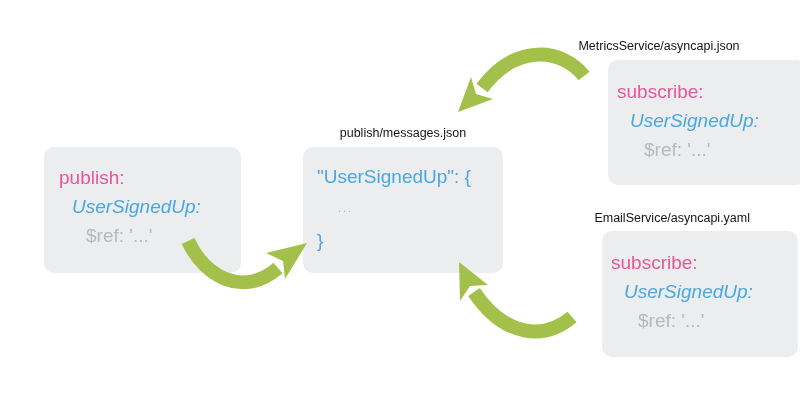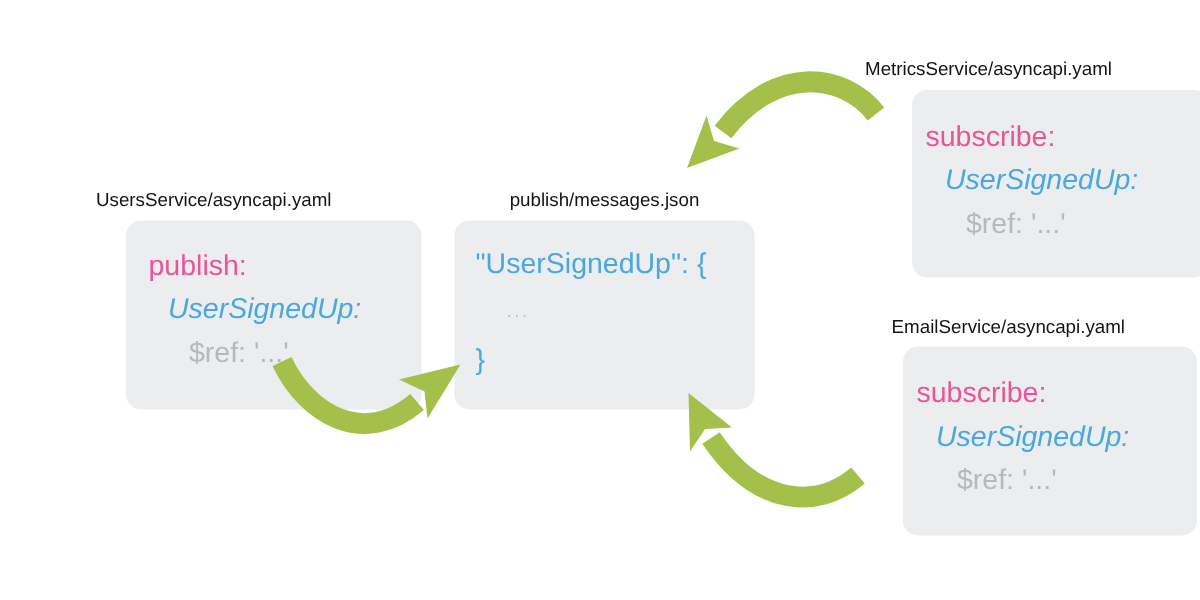--- a/index.html
+++ b/index.html
@@ -10,54 +10,53 @@
   }
   .node-title {
     position:absolute; font-size:12.5px; line-height:14px;
     color:var(--color-title,#111); text-align:center; z-index:2;
   }
   .node-box {
     position:absolute; background:var(--color-box_bg,#ebedee);
     border-radius:10px; box-sizing:border-box; z-index:1;
   }
   .node-box .line { font-size:19px; line-height:29px; white-space:pre; }
-  .pad-a { padding:16px 16px 0 15px;margin-left:40px; }
+  .pad-a { padding:16px 16px 0 15px; }
   .pad-b { padding:17px 0 0 9px;margin-left:48px; }
   .pad-c { padding:13px 0 0 14px; }
   .pad-c .line { line-height:33px; }
   .ind-1 { margin-left:13px;font-style:italic; }
   .ind-2 { margin-left:27px; }
   .line.ellipsis { font-size:11px; line-height:31px; margin-left:21px; letter-spacing:2px; }
   svg.arrows {
     position:absolute; left:0; top:0; width:800px; height:400px;
     z-index:5; pointer-events:none;
   }
   svg.arrows path { stroke:var(--color-arrow,#a3c04a); fill:none; stroke-width:14; }
   svg.arrows polygon { fill:var(--color-arrow,#a3c04a); }
 </style>
 </head>
 <body>
 
 <div class="canvas">
 
-  <div class="node-title" style="left:44px; top:126px; width:197px;">UsersService/asyncapi.yaml</div>
   <div class="node-box pad-a" style="left:44px; top:147px; width:197px; height:126px;">
     <div class="line" style="color: rgb(232, 85, 155);">publish:</div>
     <div class="line ind-1" style="color: rgb(74, 167, 224);">UserSignedUp:</div>
     <div class="line ind-2" style="color: rgb(182, 185, 187);">$ref: '...'</div>
   </div>
 
   <div class="node-title" style="left:303px; top:126px; width:200px;">publish/messages.json</div>
   <div class="node-box pad-c" style="left:303px; top:147px; width:200px; height:126px;">
     <div class="line" style="color: rgb(74, 167, 224);">"UserSignedUp": {</div>
     <div class="line ellipsis" style="color: rgb(182, 185, 187);">...</div>
     <div class="line" style="color: rgb(74, 167, 224);">}</div>
   </div>
 
-  <div class="node-title" style="left:560px; top:39px; width:198px;">MetricsService/asyncapi.yaml</div>
+  <div class="node-title" style="left:560px; top:39px; width:198px;">MetricsService/asyncapi.json</div>
   <div class="node-box pad-b" style="left:560px; top:60px; width:198px; height:125px;">
     <div class="line" style="color: rgb(232, 85, 155);">subscribe:</div>
     <div class="line ind-1" style="color: rgb(74, 167, 224);">UserSignedUp:</div>
     <div class="line ind-2" style="color: rgb(182, 185, 187);">$ref: '...'</div>
   </div>
 
   <div class="node-title" style="left:554px; top:211px; width:196px;text-align:right;">EmailService/asyncapi.yaml</div>
   <div class="node-box pad-b" style="left:554px; top:231px; width:196px; height:126px;">
     <div class="line" style="color: rgb(232, 85, 155);">subscribe:</div>
     <div class="line ind-1" style="color: rgb(74, 167, 224);">UserSignedUp:</div>

